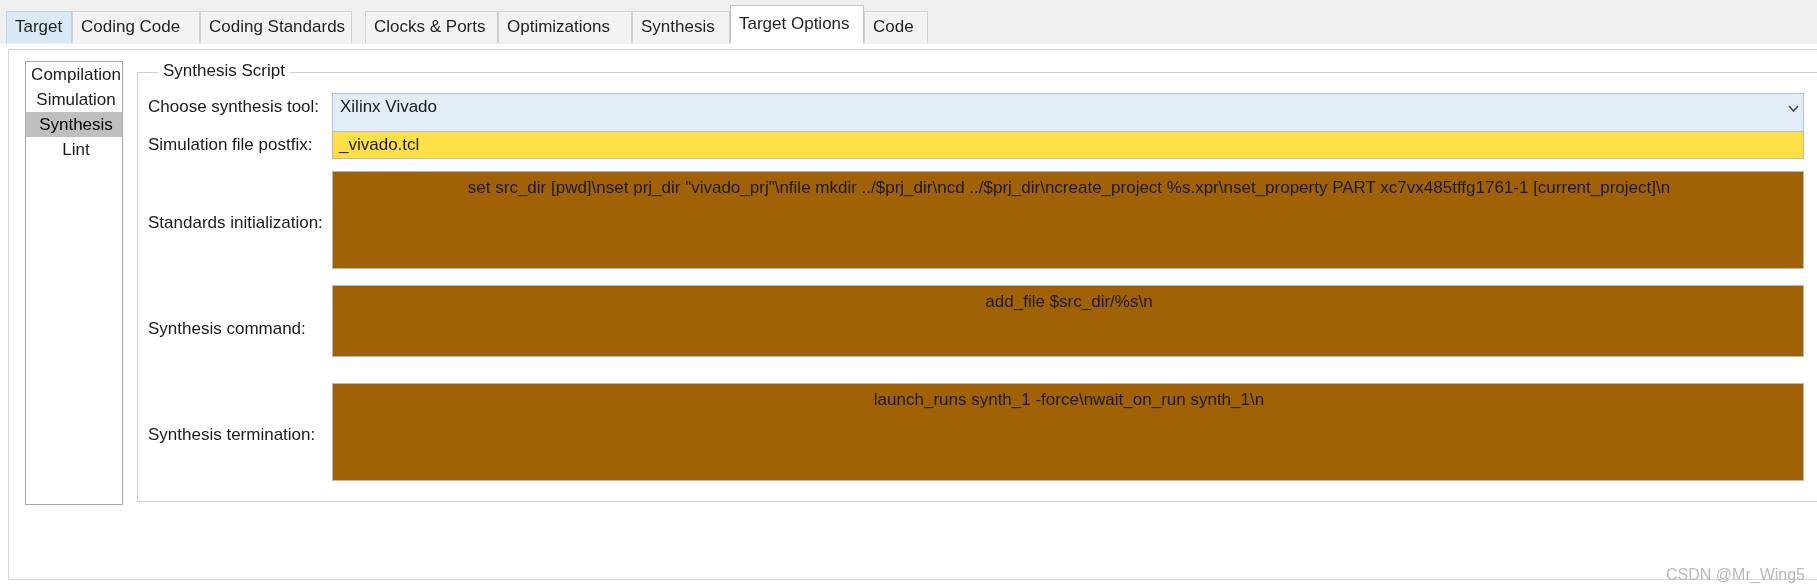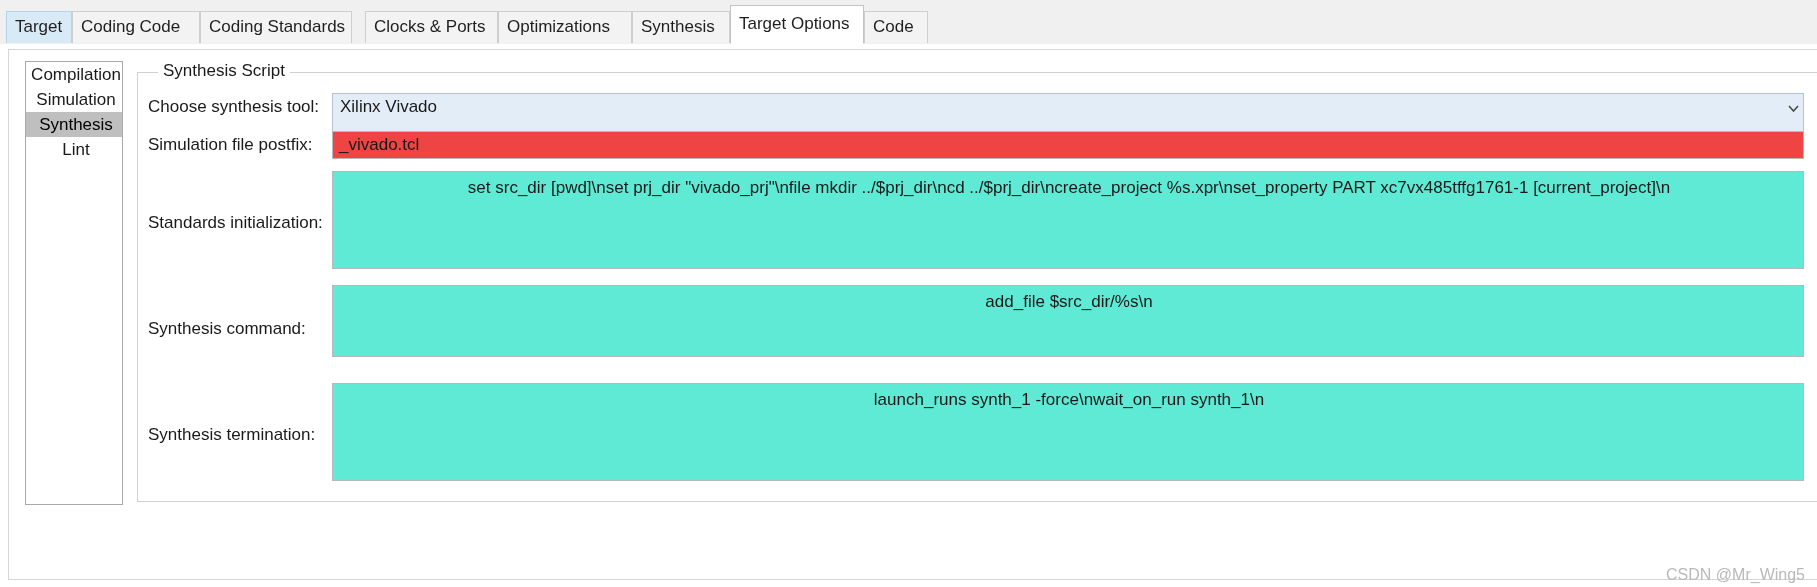--- a/index.html
+++ b/index.html
@@ -158,39 +158,39 @@
     height: 11px;
   }
 
   
   #postfix-input {
     position: absolute;
     left: 194px;
     top: 58px;
     width: 1472px;
     height: 28px;
-    background: #ef4444;
+    background: #fde047;
     border: 1px solid #b8b8b8;
     box-sizing: border-box;
   }
   #postfix-value {
     position: absolute;
     left: 6px;
     top: 3px;
     font-size: 17px;
     color: #1a1a1a;
     white-space: nowrap;
   }
 
   
   .textarea {
     position: absolute;
     left: 194px;
     width: 1472px;
-    background: #5eead4;
+    background: #a16207;
     border: 1px solid #b8b8b8;
     box-sizing: border-box;
     overflow: hidden;
   }
   .textarea .ta-text {
     position: absolute;
     left: 6px;
     top: 4px;
     right: 4px;
     font-size: 17px;

